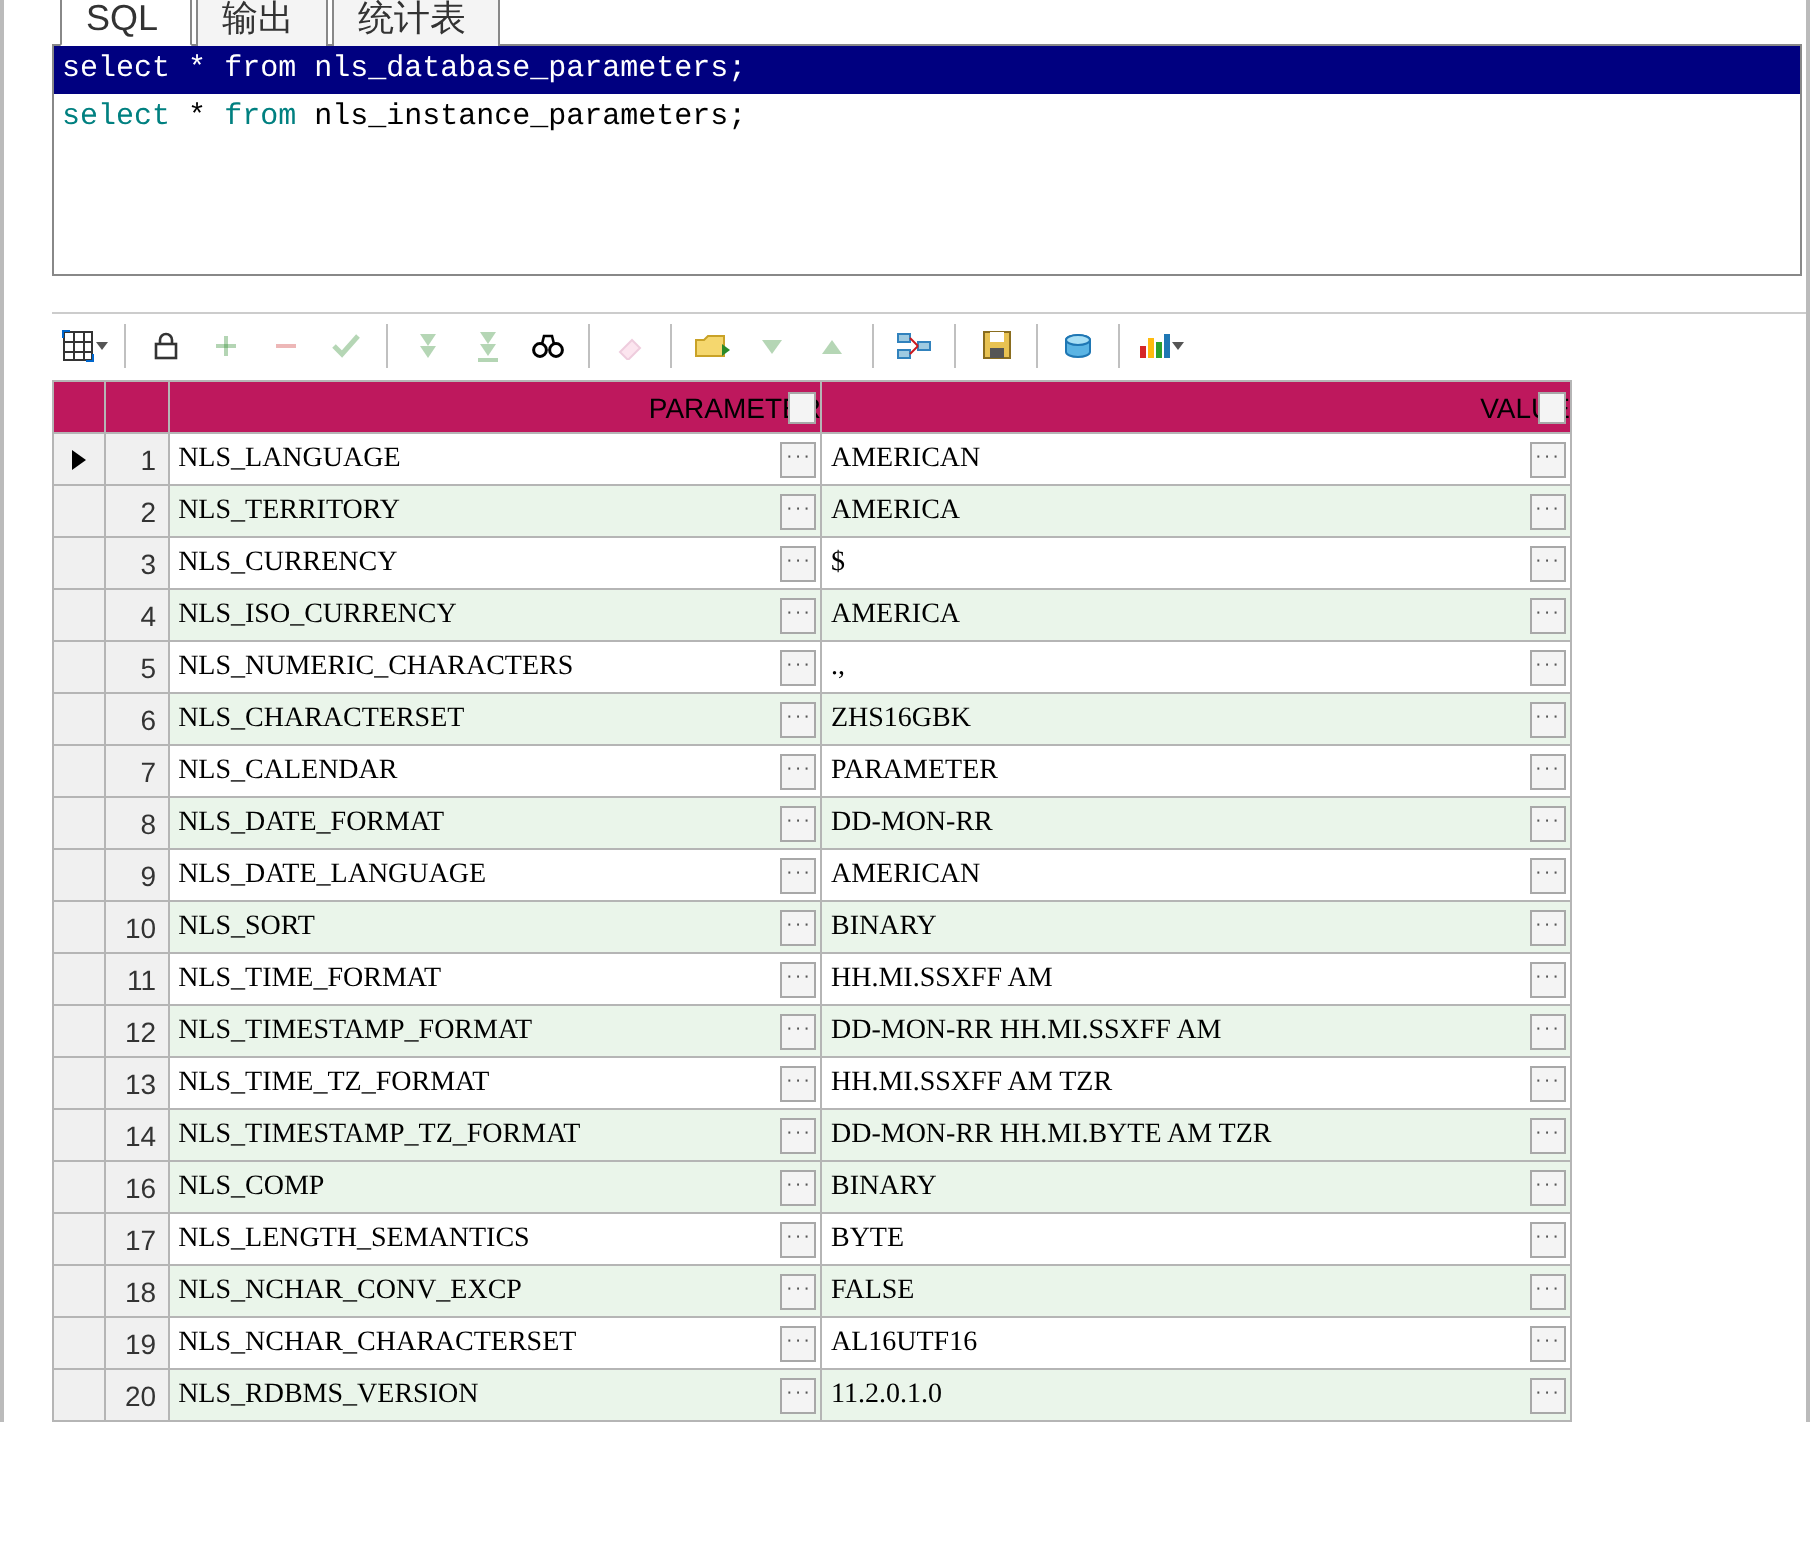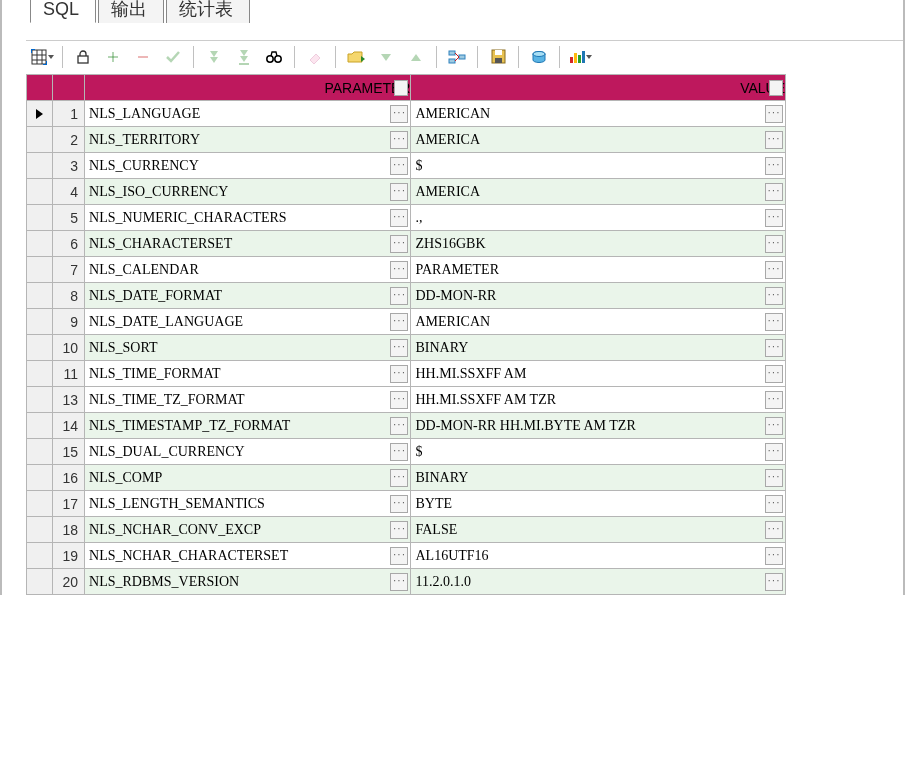--- a/index.html
+++ b/index.html
@@ -183,20 +183,24 @@
 <body>
 
 <div class="outer">
 
   <div class="tabs">
     <div class="tab active">SQL</div>
     <div class="tab">输出</div>
     <div class="tab">统计表</div>
   </div>
 
+  <div class="sql-area">
+    <div class="sql-line selected"><span class="kw">select</span> <span class="punct">*</span> <span class="kw">from</span> <span class="ident">nls_database_parameters</span><span class="punct">;</span></div>
+    <div class="sql-line"><span class="kw">select</span> <span class="punct">*</span> <span class="kw">from</span> <span class="ident">nls_instance_parameters</span><span class="punct">;</span></div>
+  </div>
 
   <div class="toolbar">
     <div class="tb-btn">
       <svg width="16" height="16">
           <rect x="1" y="1" width="14" height="14" fill="none" stroke="#333"></rect>
           <line x1="1" y1="6" x2="15" y2="6" stroke="#333"></line>
           <line x1="1" y1="11" x2="15" y2="11" stroke="#333"></line>
           <line x1="6" y1="1" x2="6" y2="15" stroke="#333"></line>
           <line x1="11" y1="1" x2="11" y2="15" stroke="#333"></line>
           <line x1="0" y1="0" x2="4" y2="0" stroke="#0066cc" stroke-width="2"></line>
@@ -497,20 +501,36 @@
                 <span class="cell-btn">···</span>
               </div>
             </td>
             <td class="data">
               <div class="cell-wrap">
                 <span class="cell-text">HH.MI.SSXFF AM</span>
                 <span class="cell-btn">···</span>
               </div>
             </td>
           </tr>
+          <tr class="even">
+            <td class="marker-cell"></td>
+            <td class="rownum">12</td>
+            <td class="data">
+              <div class="cell-wrap">
+                <span class="cell-text">NLS_TIMESTAMP_FORMAT</span>
+                <span class="cell-btn">···</span>
+              </div>
+            </td>
+            <td class="data">
+              <div class="cell-wrap">
+                <span class="cell-text">DD-MON-RR HH.MI.SSXFF AM</span>
+                <span class="cell-btn">···</span>
+              </div>
+            </td>
+          </tr>
           <tr class="odd">
             <td class="marker-cell"></td>
             <td class="rownum">13</td>
             <td class="data">
               <div class="cell-wrap">
                 <span class="cell-text">NLS_TIME_TZ_FORMAT</span>
                 <span class="cell-btn">···</span>
               </div>
             </td>
             <td class="data">
@@ -525,36 +545,20 @@
             <td class="rownum">14</td>
             <td class="data">
               <div class="cell-wrap">
                 <span class="cell-text">NLS_TIMESTAMP_TZ_FORMAT</span>
                 <span class="cell-btn">···</span>
               </div>
             </td>
             <td class="data">
               <div class="cell-wrap">
                 <span class="cell-text">DD-MON-RR HH.MI.BYTE AM TZR</span>
-                <span class="cell-btn">···</span>
-              </div>
-            </td>
-          </tr>
-          <tr class="odd">
-            <td class="marker-cell"></td>
-            <td class="rownum">15</td>
-            <td class="data">
-              <div class="cell-wrap">
-                <span class="cell-text">NLS_DUAL_CURRENCY</span>
-                <span class="cell-btn">···</span>
-              </div>
-            </td>
-            <td class="data">
-              <div class="cell-wrap">
-                <span class="cell-text">$</span>
                 <span class="cell-btn">···</span>
               </div>
             </td>
           </tr>
           <tr class="even">
             <td class="marker-cell"></td>
             <td class="rownum">16</td>
             <td class="data">
               <div class="cell-wrap">
                 <span class="cell-text">NLS_COMP</span>

